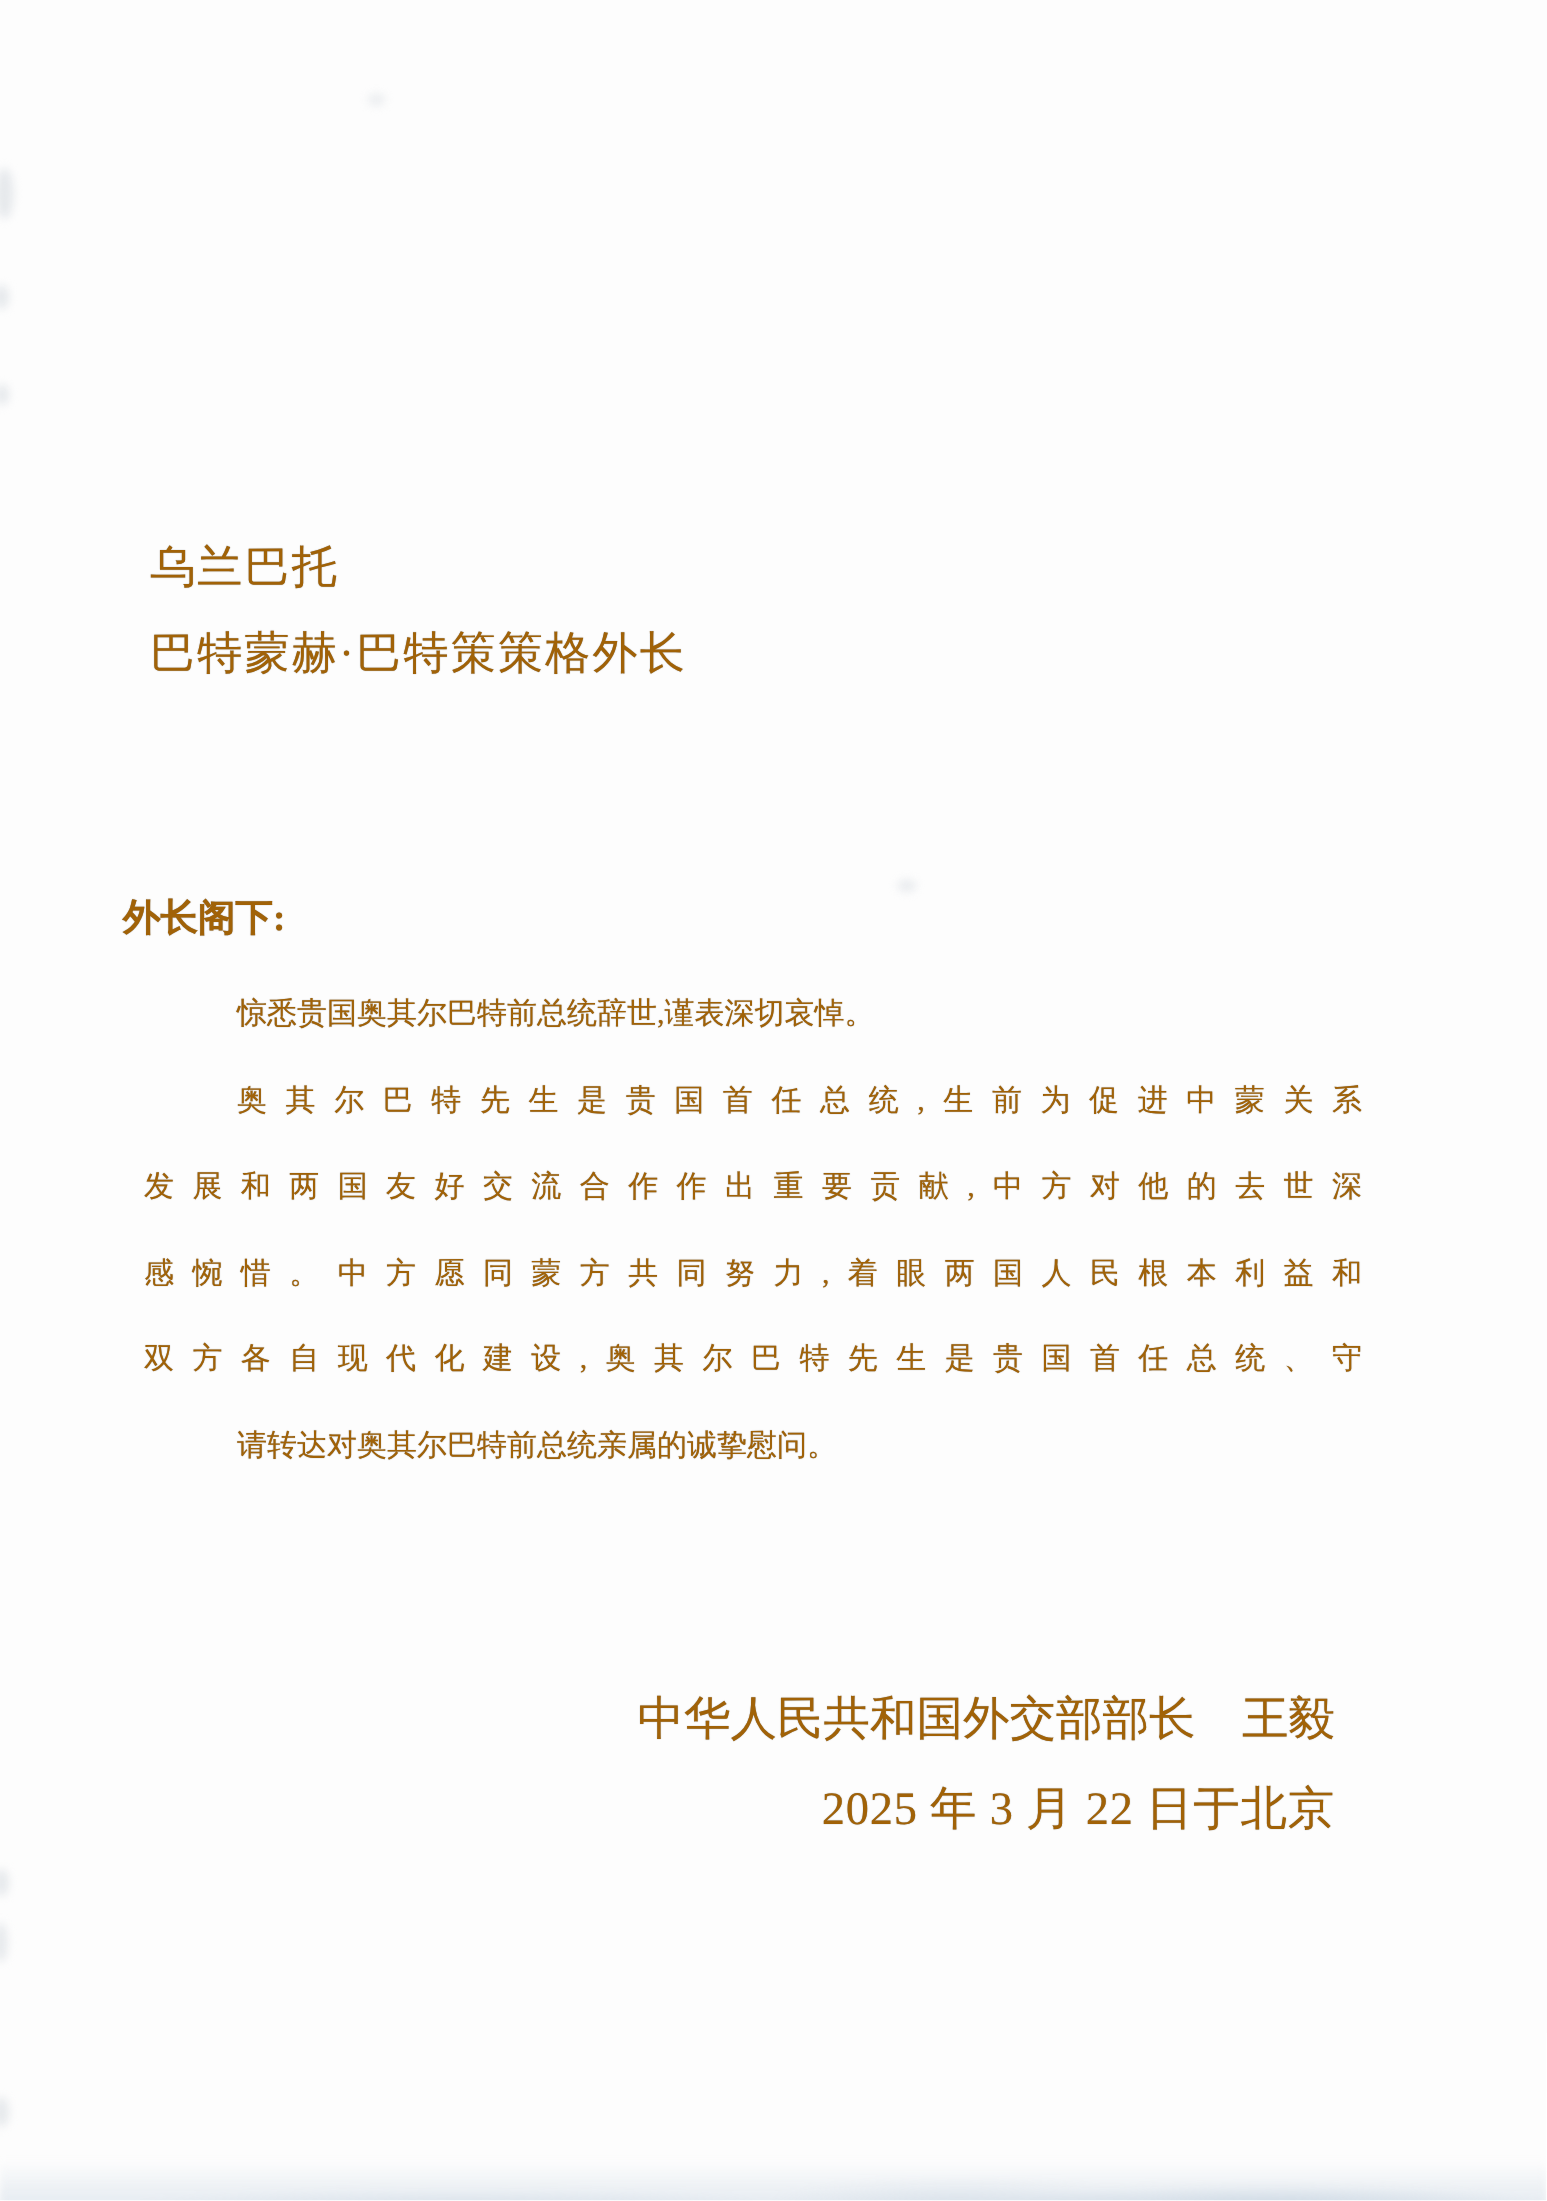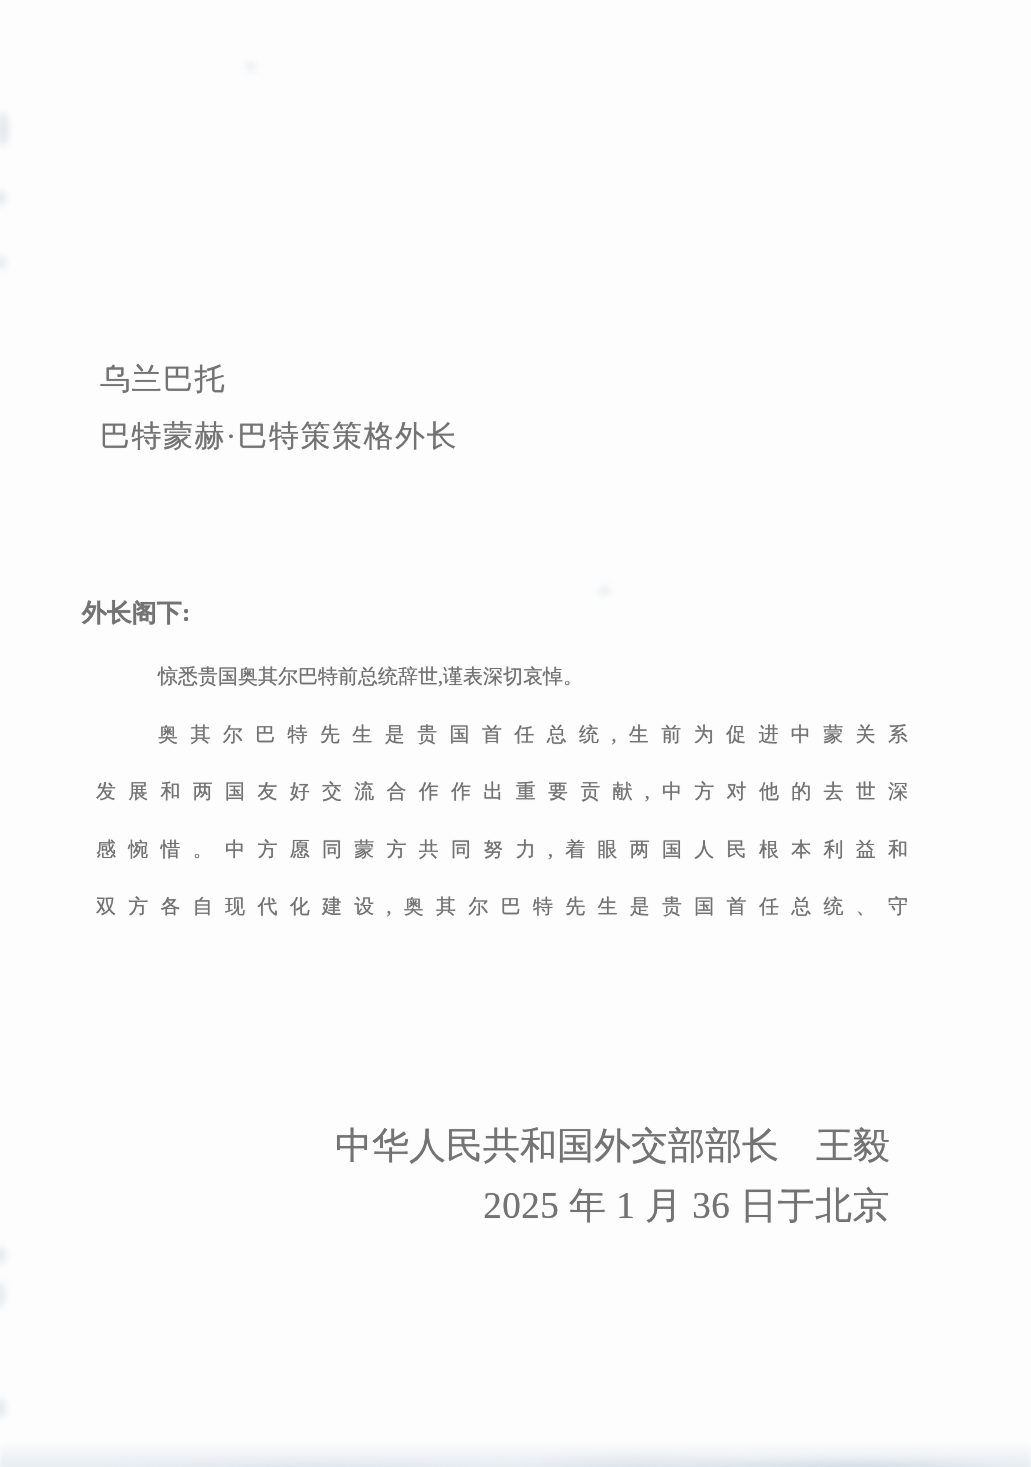--- a/index.html
+++ b/index.html
@@ -7,21 +7,21 @@
     padding: 0;
     background: #ffffff;
   }
   .page {
     position: relative;
     width: 1031px;
     height: 1467px;
     background: #fdfdfd;
     overflow: hidden;
     font-family: "Liberation Serif", "DejaVu Serif", serif;
-    color: #737373;
+    color: #a16207;
   }
   .letter {
     position: absolute;
     inset: 0;
     text-shadow: 0 0 0.7px rgba(45, 45, 45, 0.55);
   }
   .address-block {
     position: absolute;
     left: 100px;
     top: 350px;
@@ -61,21 +61,21 @@
   .body-line.fill {
     white-space: normal;
     text-align: justify;
     text-align-last: justify;
   }
   .signoff-block {
     position: absolute;
     right: 141px;
     top: 1116px;
     text-align: right;
-    font-size: 37px;
+    font-size: 31px;
   }
   .signoff-block .sig-line {
     height: 60px;
     line-height: 60px;
     white-space: pre;
   }
   .signoff-block .date-line {
     letter-spacing: 0.5px;
   }
   
@@ -111,25 +111,26 @@
     </div>
 
     <div class="salutation">外长阁下:</div>
 
     <div class="body-block">
       <div class="body-line indent">惊悉贵国奥其尔巴特前总统辞世,谨表深切哀悼。</div>
       <div class="body-line indent fill">奥其尔巴特先生是贵国首任总统,生前为促进中蒙关系</div>
       <div class="body-line fill">发展和两国友好交流合作作出重要贡献,中方对他的去世深</div>
       <div class="body-line fill">感惋惜。中方愿同蒙方共同努力,着眼两国人民根本利益和</div>
       <div class="body-line fill">双方各自现代化建设,奥其尔巴特先生是贵国首任总统、守</div>
+      <div class="body-line indent">请转达对奥其尔巴特前总统亲属的诚挚慰问。</div>
     </div>
 
     <div class="signoff-block">
       <div class="sig-line">中华人民共和国外交部部长　王毅</div>
-      <div class="sig-line date-line">2025 年 1 月 36 日于北京</div>
+      <div class="sig-line date-line">2025 年 3 月 22 日于北京</div>
     </div>
 
   </div>
 
   <div class="bottom-scan-band"></div>
   <div class="smudge" style="left:-3px; top:112px; width:12px; height:34px;"></div>
   <div class="smudge" style="left:-4px; top:190px; width:10px; height:16px;"></div>
   <div class="smudge" style="left:-3px; top:256px; width:9px; height:14px;"></div>
   <div class="smudge" style="left:245px; top:62px; width:12px; height:9px; opacity:0.7;"></div>
   <div class="smudge" style="left:598px; top:586px; width:13px; height:9px; opacity:0.8;"></div>

